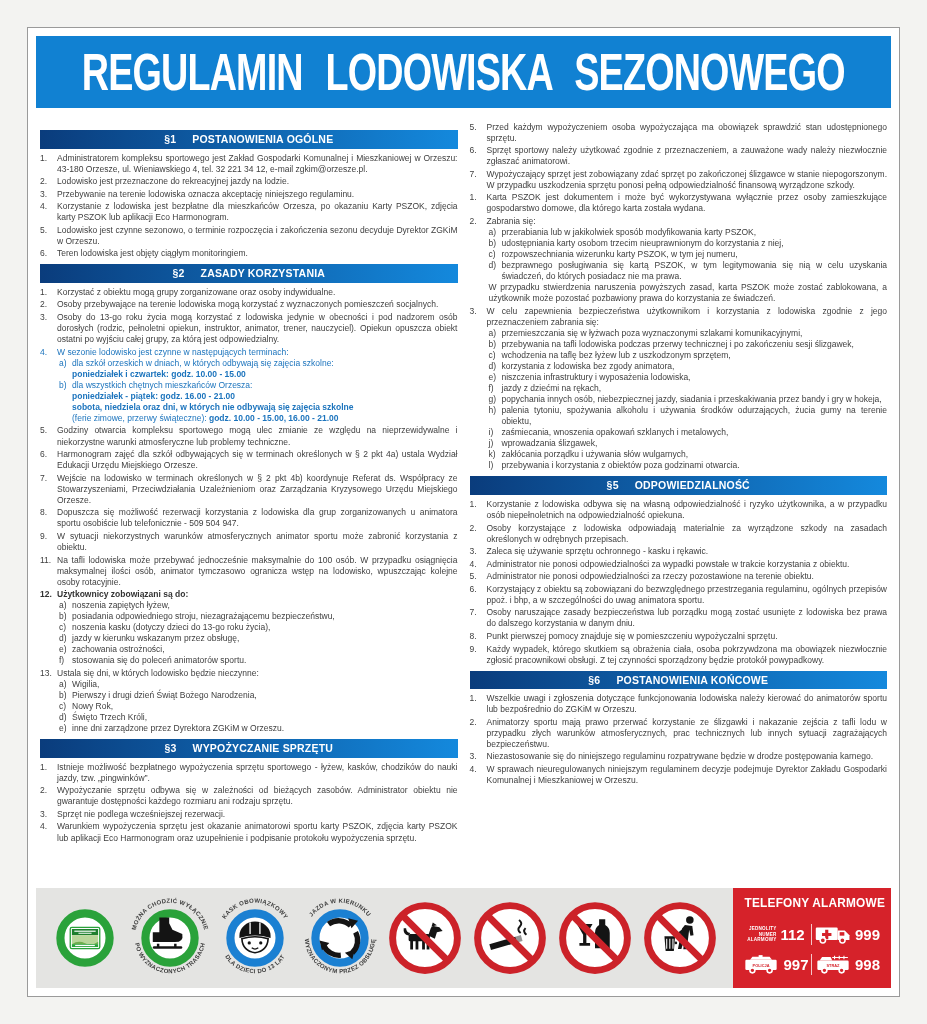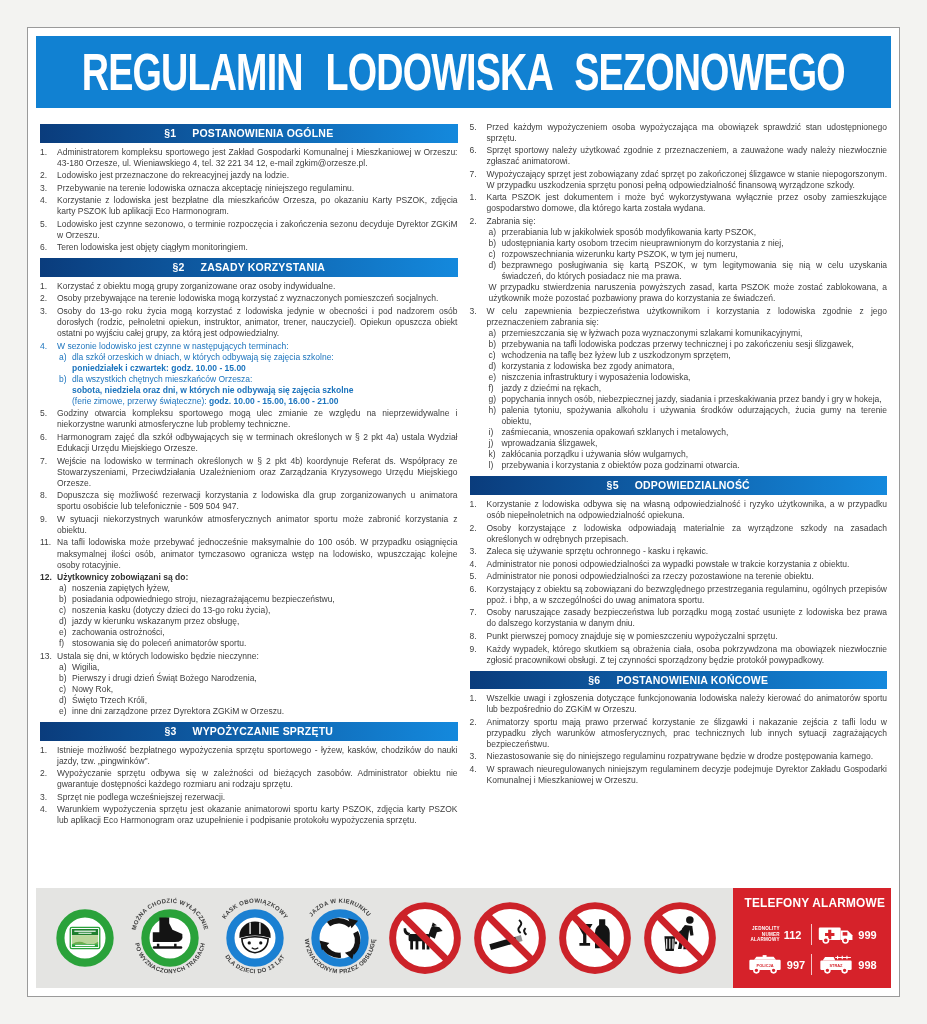--- a/index.html
+++ b/index.html
@@ -3,42 +3,42 @@
 <meta charset="utf-8">
 <style>
   html,body{margin:0;padding:0;background:#dcdcda;}
   .page{width:927px;height:1024px;box-sizing:border-box;background:#f3f3f1;padding:27px;font-family:"Liberation Sans",sans-serif;}
   .frame{box-sizing:border-box;border:1px solid #9a9a9a;background:#fff;height:100%;display:flex;flex-direction:column;overflow:hidden;}
   .banner{margin:8px;height:72px;background:#1181d2;display:flex;align-items:center;justify-content:center;flex:0 0 auto;text-align:center;}
   .banner h1{margin:0;color:#fff;font-size:46px;font-weight:bold;white-space:nowrap;transform:scale(.82,1.14);letter-spacing:-1px;word-spacing:16px;}
   .cols{flex:1;display:flex;gap:12px;padding:4px 12px 2px;min-height:0;}
   .col{flex:1;min-width:0;}
   .bar{background:linear-gradient(90deg,#0a3c7c,#1489dd);color:#fff;font-weight:bold;font-size:10.5px;text-align:center;padding:3px 0 3.5px;margin:5px 0 4px;letter-spacing:.2px;}
-  .bar:first-child{margin-top:4px;}
+  .bar:first-child{margin-top:10px;}
   .bar-num{margin-right:16px;}
   .item{display:flex;font-size:8.5px;line-height:1.3;color:#3e3e3e;text-align:justify;margin:1.5px 0;}
   .inum{flex:0 0 17px;}
   .ibody{flex:1;min-width:0;}
   .sub{display:flex;margin-left:2px;}
   .snum{flex:0 0 13px;}
   .sbody{flex:1;min-width:0;}
   .note{margin-left:2px;}
   .b,.bold{font-weight:bold;}
   .bold{color:#333;}
   .c-blue{color:#1c74bd;}
   .footer{flex:0 0 100px;margin:0 8px 8px;background:#e4e4e2;display:flex;align-items:center;justify-content:space-between;}
   .signs{display:flex;align-items:center;gap:3px;padding-left:8px;}
   .signs svg{overflow:visible;display:block;}
   .arc{font-size:7.3px;font-weight:bold;fill:#3c3c3c;letter-spacing:.4px;font-family:"Liberation Sans",sans-serif;}
   .alarm{width:158px;height:100px;background:#d6222a;box-sizing:border-box;padding:8px 8px 6px;color:#fff;display:flex;flex-direction:column;}
   .al-title{font-size:12.5px;font-weight:bold;text-align:center;letter-spacing:.2px;margin-bottom:7px;white-space:nowrap;transform:scale(.95,1.05);}
   .al-grid{display:grid;grid-template-columns:1fr 1fr;row-gap:9px;flex:1;align-content:center;}
   .al-entry{display:flex;align-items:center;justify-content:center;gap:4px;}
   .al-entry:nth-child(odd){border-right:1px solid rgba(255,255,255,.75);}
-  .al-num{font-size:11px;font-weight:bold;}
+  .al-num{font-size:15px;font-weight:bold;}
   .al-icon{display:flex;flex-direction:column;align-items:flex-end;line-height:1;}
   .al-lbl{font-size:4.6px;font-weight:bold;letter-spacing:.2px;line-height:1.25;}
   svg text{font-family:"Liberation Sans",sans-serif;}
 </style>
 </head>
 <body>
 
 <div class="page">
   <div class="frame">
     <div class="banner">
@@ -110,20 +110,21 @@
                 <span class="snum c-blue">a)</span>
                 <div class="sbody">
                   <div class="stext"><span class="c-blue">dla szkół orzeskich w dniach, w których odbywają się zajęcia szkolne:</span></div>
                   <div class="line"><span class="b c-blue">poniedziałek i czwartek: godz. 10.00 - 15.00</span></div>
                 </div>
               </div>
               <div class="sub">
                 <span class="snum c-blue">b)</span>
                 <div class="sbody">
                   <div class="stext"><span class="c-blue">dla wszystkich chętnych mieszkańców Orzesza:</span></div>
+                  <div class="line"><span class="b c-blue">poniedziałek - piątek: godz. 16.00 - 21.00</span></div>
                   <div class="line"><span class="b c-blue">sobota, niedziela oraz dni, w których nie odbywają się zajęcia szkolne</span></div>
                   <div class="line"><span class="c-blue">(ferie zimowe, przerwy świąteczne): </span><span class="b c-blue">godz. 10.00 - 15.00, 16.00 - 21.00</span></div>
                 </div>
               </div>
             </div>
           </div>
           <div class="item">
             <span class="inum">5.</span>
             <div class="ibody">
               <div class="itext"><span>Godziny otwarcia kompleksu sportowego mogą ulec zmianie ze względu na nieprzewidywalne i niekorzystne warunki atmosferyczne lub problemy techniczne.</span></div>

